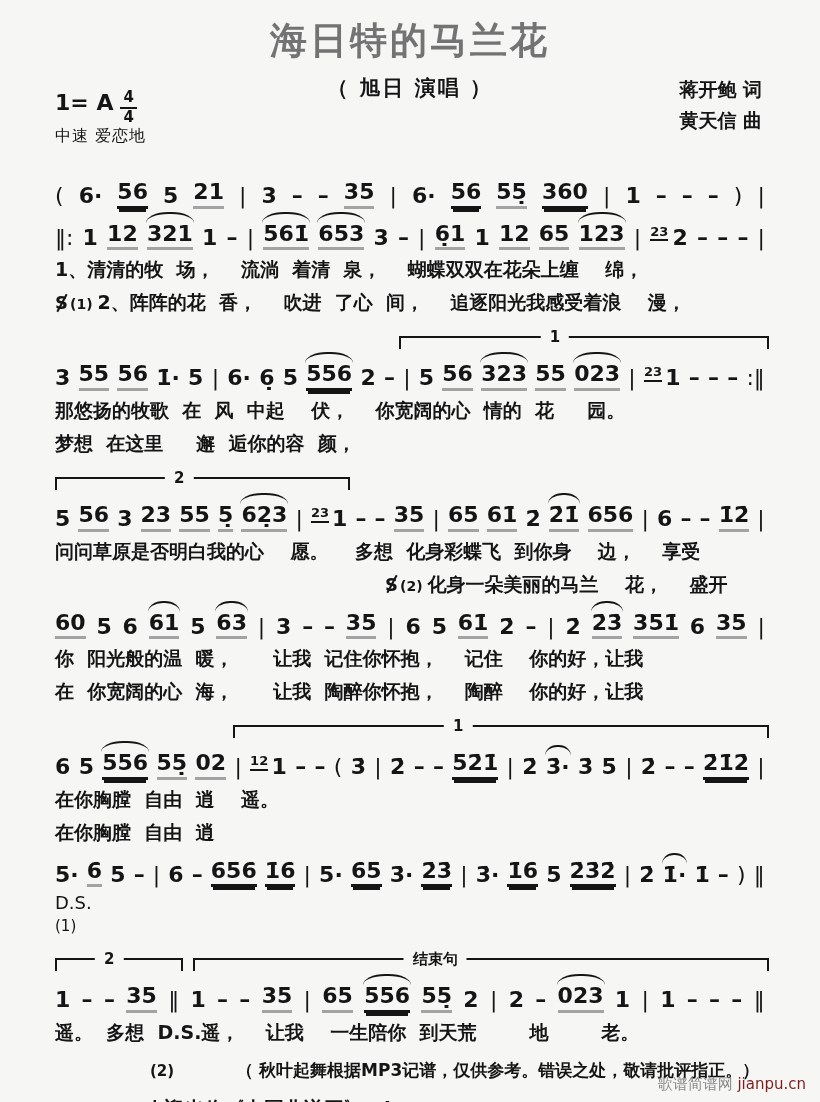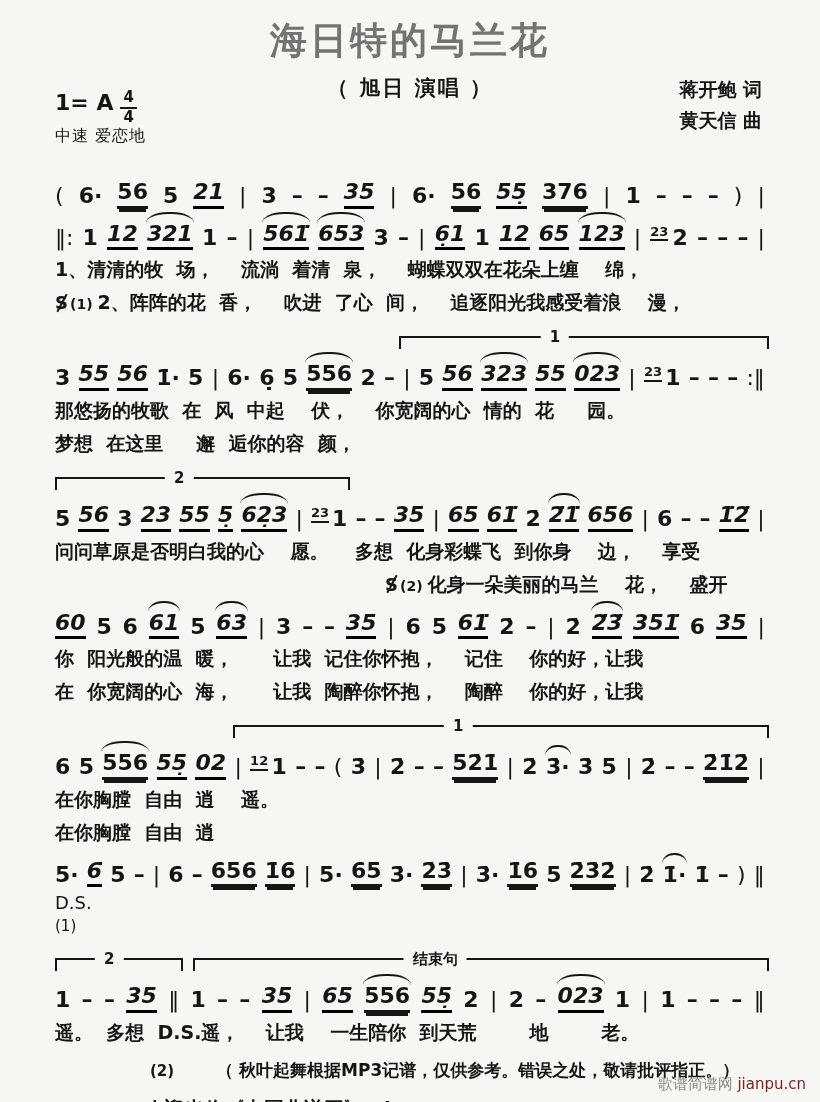--- a/index.html
+++ b/index.html
@@ -22,36 +22,36 @@
   .frac b.den{padding-top:1px;}
   .tempo{font-size:16px;font-weight:400;letter-spacing:1px;}
   
   #score{margin-top:78px;}
   .system{position:relative;margin-bottom:13px;}
   .bracket-layer{position:relative;height:20px;}
   .bracket{position:absolute;top:7px;height:11px;border-top:2px solid #151515;border-left:2px solid #151515;border-right:2px solid #151515;}
   .bracket-label{position:absolute;top:-10px;left:42%;transform:translateX(-50%);background:#f6f6f4;padding:0 9px;font-size:15px;font-weight:700;white-space:nowrap;}
   .notes{display:flex;justify-content:space-between;align-items:flex-end;font-size:22px;font-weight:700;line-height:1.12;margin:13px 0 3px;}
   .tok{position:relative;display:inline-block;white-space:nowrap;}
-  .tok.u1{border-bottom:3px solid #000000;padding-bottom:1px;font-style:italic;}
+  .tok.u1{border-bottom:3px solid #a3a3a3;padding-bottom:1px;}
   .tok.u2{border-bottom:3px solid #151515;padding-bottom:1px;box-shadow:0 5px 0 -2px #151515;}
   .tok.sup{font-size:13px;position:relative;top:-9px;margin-right:-5px;border-bottom:2px solid #151515;}
   .tok.bar{font-weight:400;}
   .arc{position:absolute;left:-1px;right:-1px;top:-10px;height:9px;border-top:2.5px solid #151515;border-radius:60% 60% 0 0/130% 130% 0 0;}
   .lyric{display:flex;align-items:baseline;font-size:19px;font-weight:700;margin:7px 0;white-space:pre;}
   .lyric .txt{white-space:pre;}
   .segno{position:relative;display:inline-block;width:14px;font-size:18px;font-weight:700;margin-right:1px;}
   .segno::after{content:"";position:absolute;left:-3px;right:-3px;top:47%;border-top:2px solid #151515;transform:rotate(-62deg);}
   .segno-num{font-size:14px;font-weight:700;margin-right:5px;}
   .right-marks{font-size:18px;font-weight:400;line-height:1.45;padding-right:4px;}
   .right-marks .rm2{font-size:15px;padding-right:8px;}
   
   .footnote-row{display:flex;align-items:baseline;font-weight:700;margin-top:0;}
   .footnote-marker{margin-left:95px;font-size:15px;}
-  .footnote-text{margin-left:42px;font-size:17px;}
+  .footnote-text{margin-left:62px;font-size:17px;}
   .site-line{text-align:center;font-size:20px;font-weight:700;margin-top:14px;color:#151515;text-decoration:none;display:block;}
   .watermark{position:absolute;right:14px;bottom:8px;font-size:15px;color:#8a8a8a;}
   .watermark a{color:#7f1d1d;text-decoration:none;}
 </style>
 </head>
 <body>
 
 <div class="page">
   <h1 class="title">海日特的马兰花</h1>
   <div class="subtitle">（ 旭日 演唱 ）</div>
@@ -82,21 +82,21 @@
           <span class="tok u1">21</span>
           <span class="tok bar">|</span>
           <span class="tok">3</span>
           <span class="tok">–</span>
           <span class="tok">–</span>
           <span class="tok u1">35</span>
           <span class="tok bar">|</span>
           <span class="tok">6·</span>
           <span class="tok u2">56</span>
           <span class="tok u1">55̣</span>
-          <span class="tok u2">376</span>
+          <span class="tok u2">360</span>
           <span class="tok bar">|</span>
           <span class="tok">1</span>
           <span class="tok">–</span>
           <span class="tok">–</span>
           <span class="tok">–</span>
           <span class="tok bar">)</span>
           <span class="tok bar">|</span>
         </div>
       </div>
       <div class="system">

